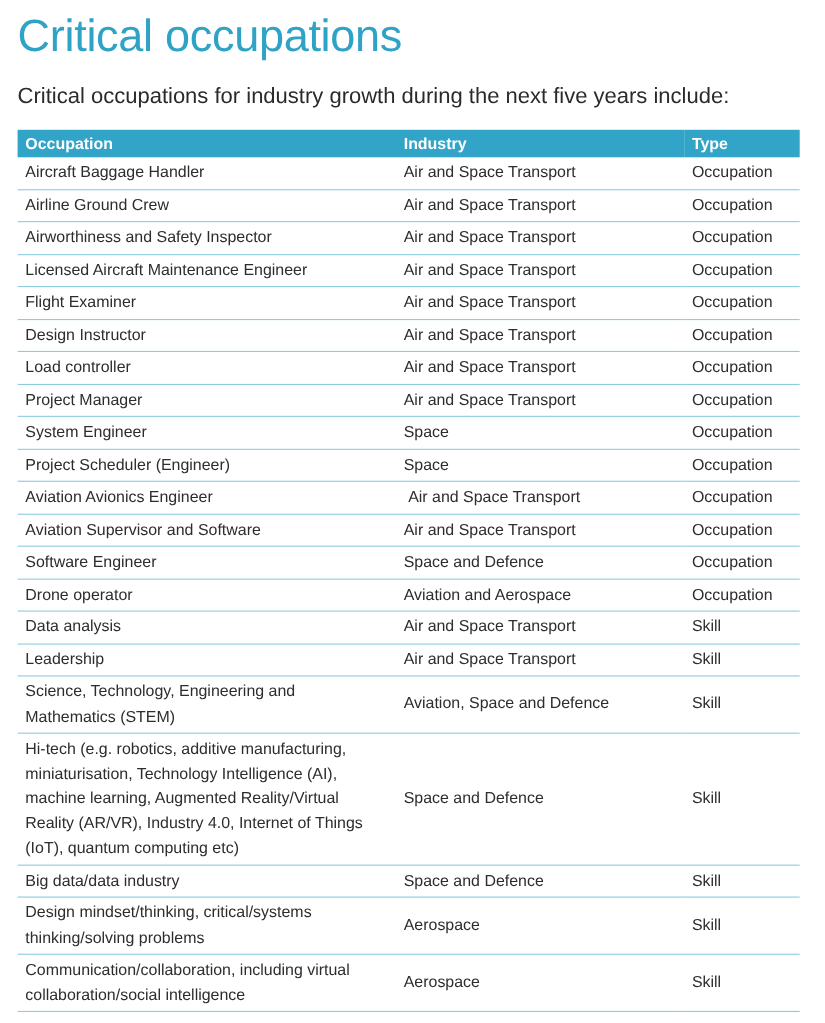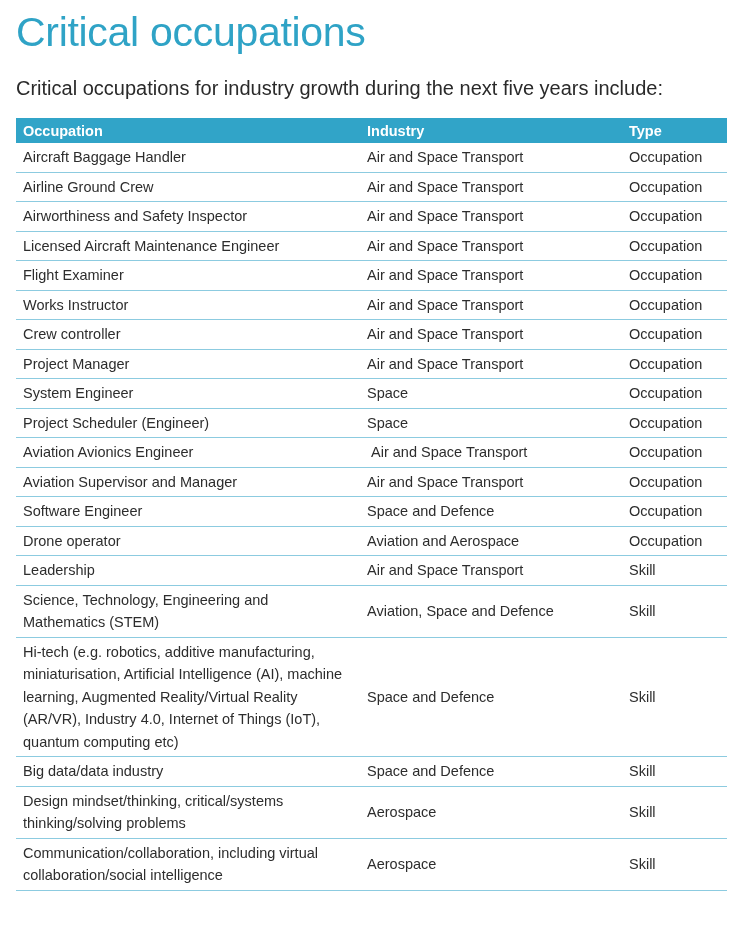--- a/index.html
+++ b/index.html
@@ -50,26 +50,26 @@
         <td style="white-space: pre-wrap;">Licensed Aircraft Maintenance Engineer</td>
         <td style="white-space: pre-wrap;">Air and Space Transport</td>
         <td style="white-space: pre-wrap;">Occupation</td>
       </tr>
       <tr>
         <td style="white-space: pre-wrap;">Flight Examiner</td>
         <td style="white-space: pre-wrap;">Air and Space Transport</td>
         <td style="white-space: pre-wrap;">Occupation</td>
       </tr>
       <tr>
-        <td style="white-space: pre-wrap;">Works Instructor</td>
+        <td style="white-space: pre-wrap;">Design Instructor</td>
         <td style="white-space: pre-wrap;">Air and Space Transport</td>
         <td style="white-space: pre-wrap;">Occupation</td>
       </tr>
       <tr>
-        <td style="white-space: pre-wrap;">Crew controller</td>
+        <td style="white-space: pre-wrap;">Load controller</td>
         <td style="white-space: pre-wrap;">Air and Space Transport</td>
         <td style="white-space: pre-wrap;">Occupation</td>
       </tr>
       <tr>
         <td style="white-space: pre-wrap;">Project Manager</td>
         <td style="white-space: pre-wrap;">Air and Space Transport</td>
         <td style="white-space: pre-wrap;">Occupation</td>
       </tr>
       <tr>
         <td style="white-space: pre-wrap;">System Engineer</td>
@@ -80,46 +80,51 @@
         <td style="white-space: pre-wrap;">Project Scheduler (Engineer)</td>
         <td style="white-space: pre-wrap;">Space</td>
         <td style="white-space: pre-wrap;">Occupation</td>
       </tr>
       <tr>
         <td style="white-space: pre-wrap;">Aviation Avionics Engineer</td>
         <td style="white-space: pre-wrap;"> Air and Space Transport</td>
         <td style="white-space: pre-wrap;">Occupation</td>
       </tr>
       <tr>
-        <td style="white-space: pre-wrap;">Aviation Supervisor and Manager</td>
+        <td style="white-space: pre-wrap;">Aviation Supervisor and Software</td>
         <td style="white-space: pre-wrap;">Air and Space Transport</td>
         <td style="white-space: pre-wrap;">Occupation</td>
       </tr>
       <tr>
         <td style="white-space: pre-wrap;">Software Engineer</td>
         <td style="white-space: pre-wrap;">Space and Defence</td>
         <td style="white-space: pre-wrap;">Occupation</td>
       </tr>
       <tr>
         <td style="white-space: pre-wrap;">Drone operator</td>
         <td style="white-space: pre-wrap;">Aviation and Aerospace</td>
         <td style="white-space: pre-wrap;">Occupation</td>
       </tr>
       <tr>
+        <td style="white-space: pre-wrap;">Data analysis</td>
+        <td style="white-space: pre-wrap;">Air and Space Transport</td>
+        <td style="white-space: pre-wrap;">Skill</td>
+      </tr>
+      <tr>
         <td style="white-space: pre-wrap;">Leadership</td>
         <td style="white-space: pre-wrap;">Air and Space Transport</td>
         <td style="white-space: pre-wrap;">Skill</td>
       </tr>
       <tr>
         <td style="white-space: pre-wrap;">Science, Technology, Engineering and Mathematics (STEM)</td>
         <td style="white-space: pre-wrap;">Aviation, Space and Defence</td>
         <td style="white-space: pre-wrap;">Skill</td>
       </tr>
       <tr>
-        <td style="white-space: pre-wrap;">Hi-tech (e.g. robotics, additive manufacturing, miniaturisation, Artificial Intelligence (AI), machine learning, Augmented Reality/Virtual Reality (AR/VR), Industry 4.0, Internet of Things (IoT), quantum computing etc)</td>
+        <td style="white-space: pre-wrap;">Hi-tech (e.g. robotics, additive manufacturing, miniaturisation, Technology Intelligence (AI), machine learning, Augmented Reality/Virtual Reality (AR/VR), Industry 4.0, Internet of Things (IoT), quantum computing etc)</td>
         <td style="white-space: pre-wrap;">Space and Defence</td>
         <td style="white-space: pre-wrap;">Skill</td>
       </tr>
       <tr>
         <td style="white-space: pre-wrap;">Big data/data industry</td>
         <td style="white-space: pre-wrap;">Space and Defence</td>
         <td style="white-space: pre-wrap;">Skill</td>
       </tr>
       <tr>
         <td style="white-space: pre-wrap;">Design mindset/thinking, critical/systems thinking/solving problems</td>

